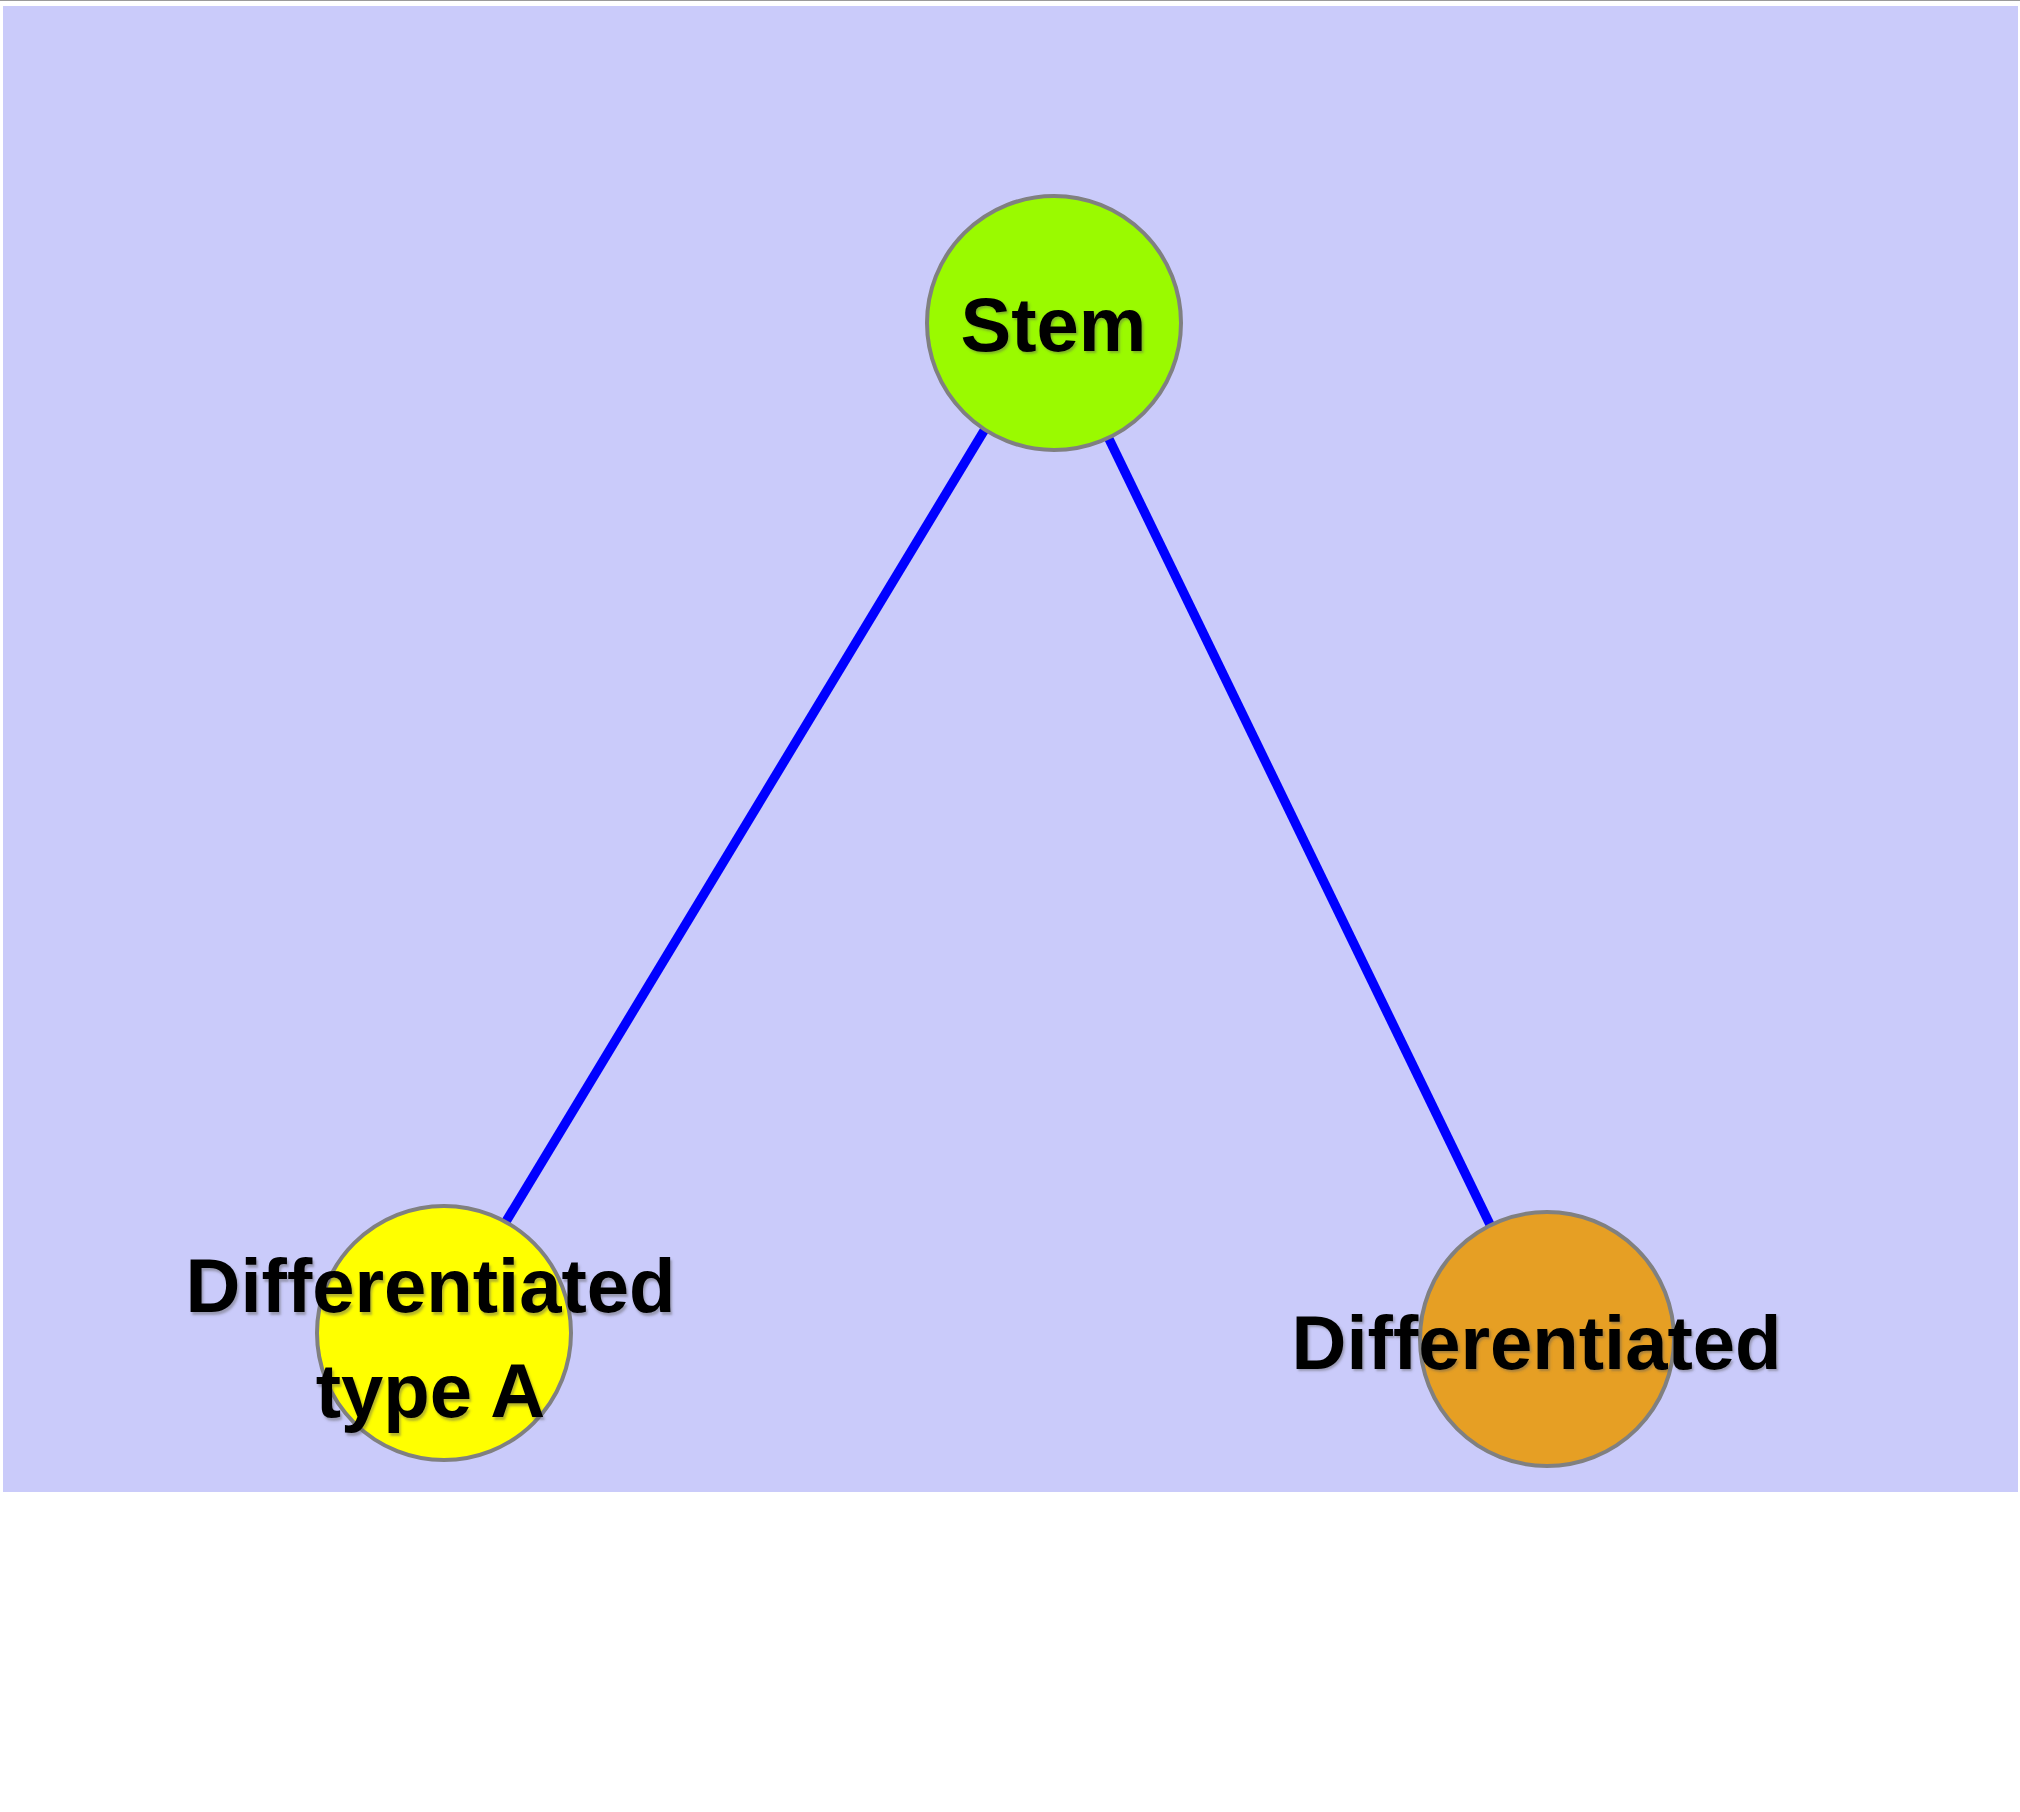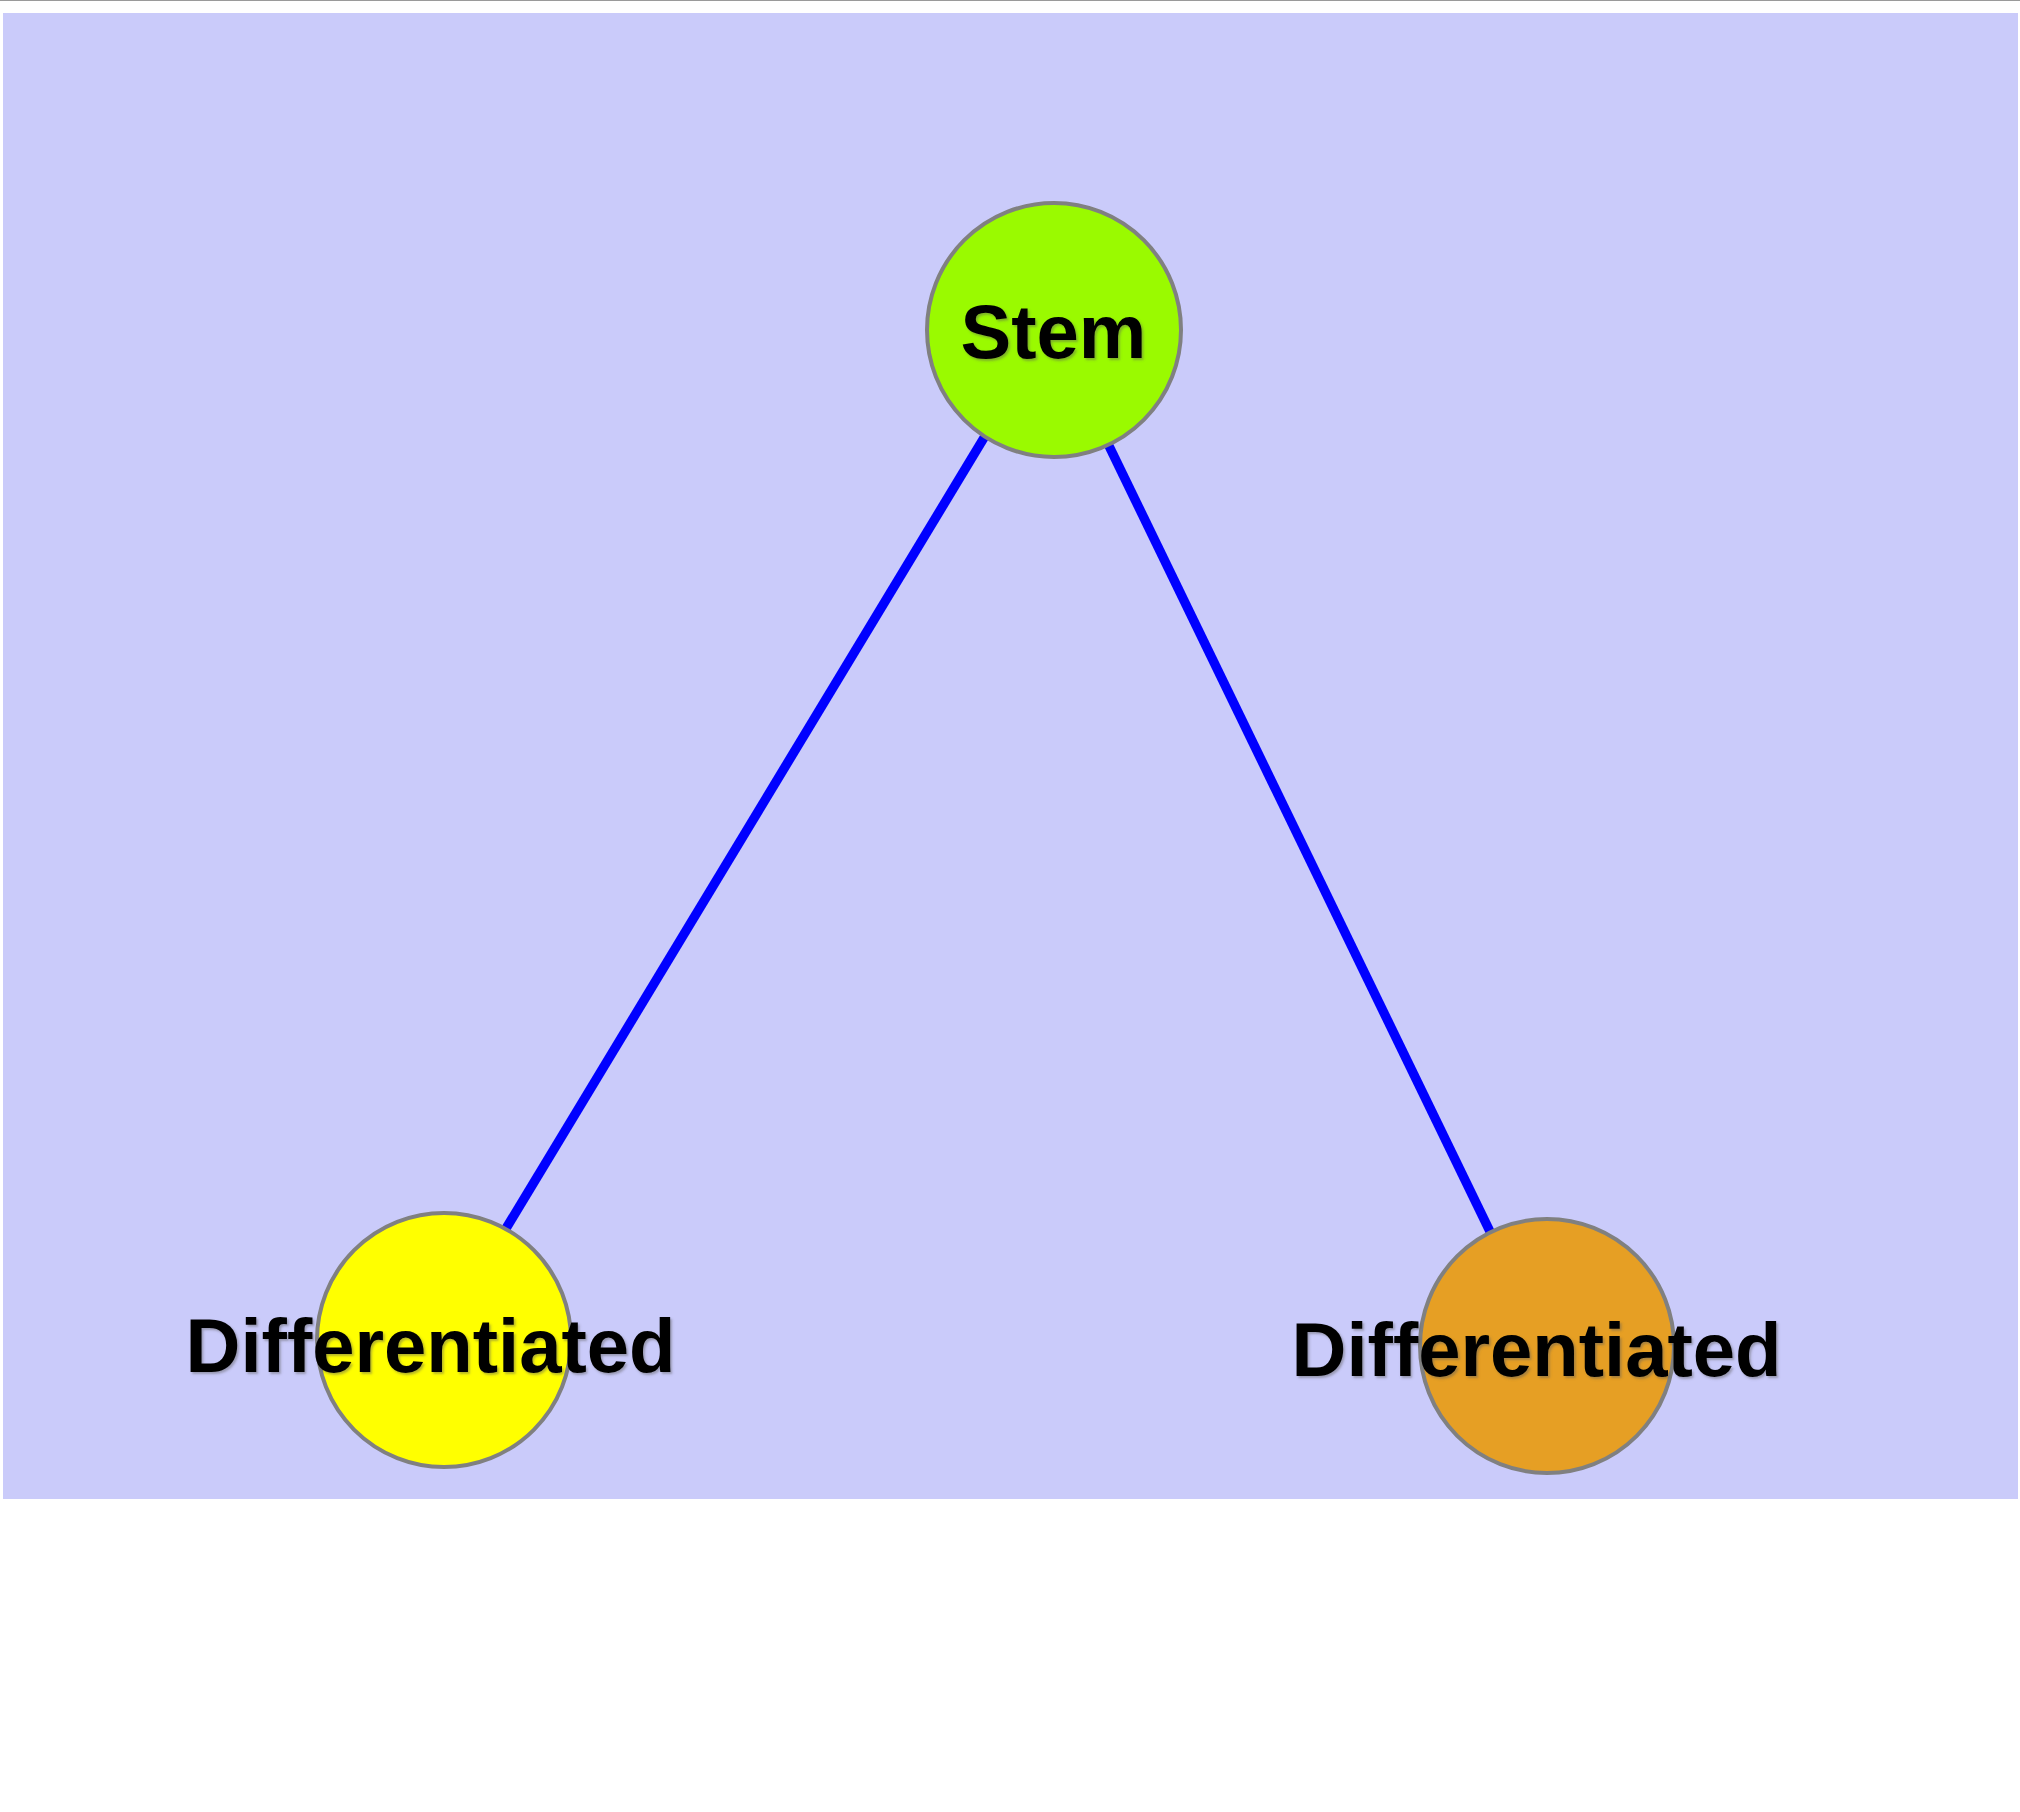--- a/index.html
+++ b/index.html
@@ -12,21 +12,21 @@
     font-family: "Liberation Sans", sans-serif;
   }
   .hairline {
     position: absolute;
     left: 0; top: 0;
     width: 2021px; height: 0.8px;
     background: #9a9a9a;
   }
   .stage {
     position: absolute;
-    left: 2.5px; top: 13px;
+    left: 2.5px; top: 6px;
     width: 2015px; height: 1486px;
     background: #CACBFA; 
   }
   .edges {
     position: absolute;
     left: 0; top: 0;
     width: 2015px; height: 1806px;
     display: block;
   }
   .edge {
@@ -74,20 +74,21 @@
   <div class="node node-stem" data-bind-style="background-color:diagram.nodes.0.fill;border-color:diagram.node_border_color" style="background-color: rgb(154, 250, 0); border-color: rgb(128, 128, 128);"></div>
 
   <div class="node node-a" data-bind-style="background-color:diagram.nodes.1.fill;border-color:diagram.node_border_color" style="background-color: rgb(255, 255, 0); border-color: rgb(128, 128, 128);"></div>
 
   <div class="node node-b" data-bind-style="background-color:diagram.nodes.2.fill;border-color:diagram.node_border_color" style="background-color: rgb(230, 159, 36); border-color: rgb(128, 128, 128);"></div>
 
   <div class="label label-stem" data-bind="diagram.nodes.0.label">Stem</div>
 
   <div class="label label-a">
     <span data-bind="diagram.nodes.1.label_line1">Differentiated</span>
+    <span data-bind="diagram.nodes.1.label_line2">type A</span>
   </div>
 
   <div class="label label-b">
     <span data-bind="diagram.nodes.2.label_line1">Differentiated</span>
   </div>
 
 </div>
 
 
 </body></html>

